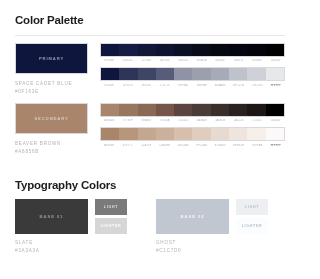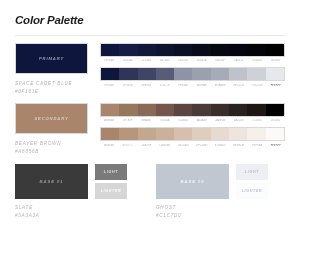--- a/index.html
+++ b/index.html
@@ -13,21 +13,20 @@
     background: #ffffff;
     font-family: "Liberation Sans", sans-serif;
     color: #2b2b2b;
     -webkit-font-smoothing: antialiased;
   }
   .page {
     position: relative;
     width: 300px;
     height: 279px;
     padding: 0 15px;
-    font-style: italic;
   }
 
   
   .section-title {
     font-size: 11.5px;
     font-weight: bold;
     letter-spacing: -0.2px;
     color: #1d1d1d;
     line-height: 1;
   }
@@ -287,20 +286,21 @@
               <div class="hx">E7DAD0</div>
               <div class="hx">EEE6DE</div>
               <div class="hx">F5F0EA</div>
               <div class="hx strongest">FFFFFF</div>
             </div>
           </div>
         </div>
       </div>
     </div>
 
+  <div id="typography-title" class="section-title" style="margin-top:24px;">Typography Colors</div>
 
   <div id="typo-wrap" class="typo-wrap">
       <div class="typo-col">
         <div class="typo-base" style="background: rgb(58, 58, 58);">
           <span class="chip-label" style="color: rgba(255, 255, 255, 0.45);">BASE 01</span>
         </div>
         <div class="typo-tints">
           <div class="tint-chip" style="background: rgb(122, 122, 122);">
             <span style="color: rgba(255, 255, 255, 0.75);">LIGHT</span>
           </div>

